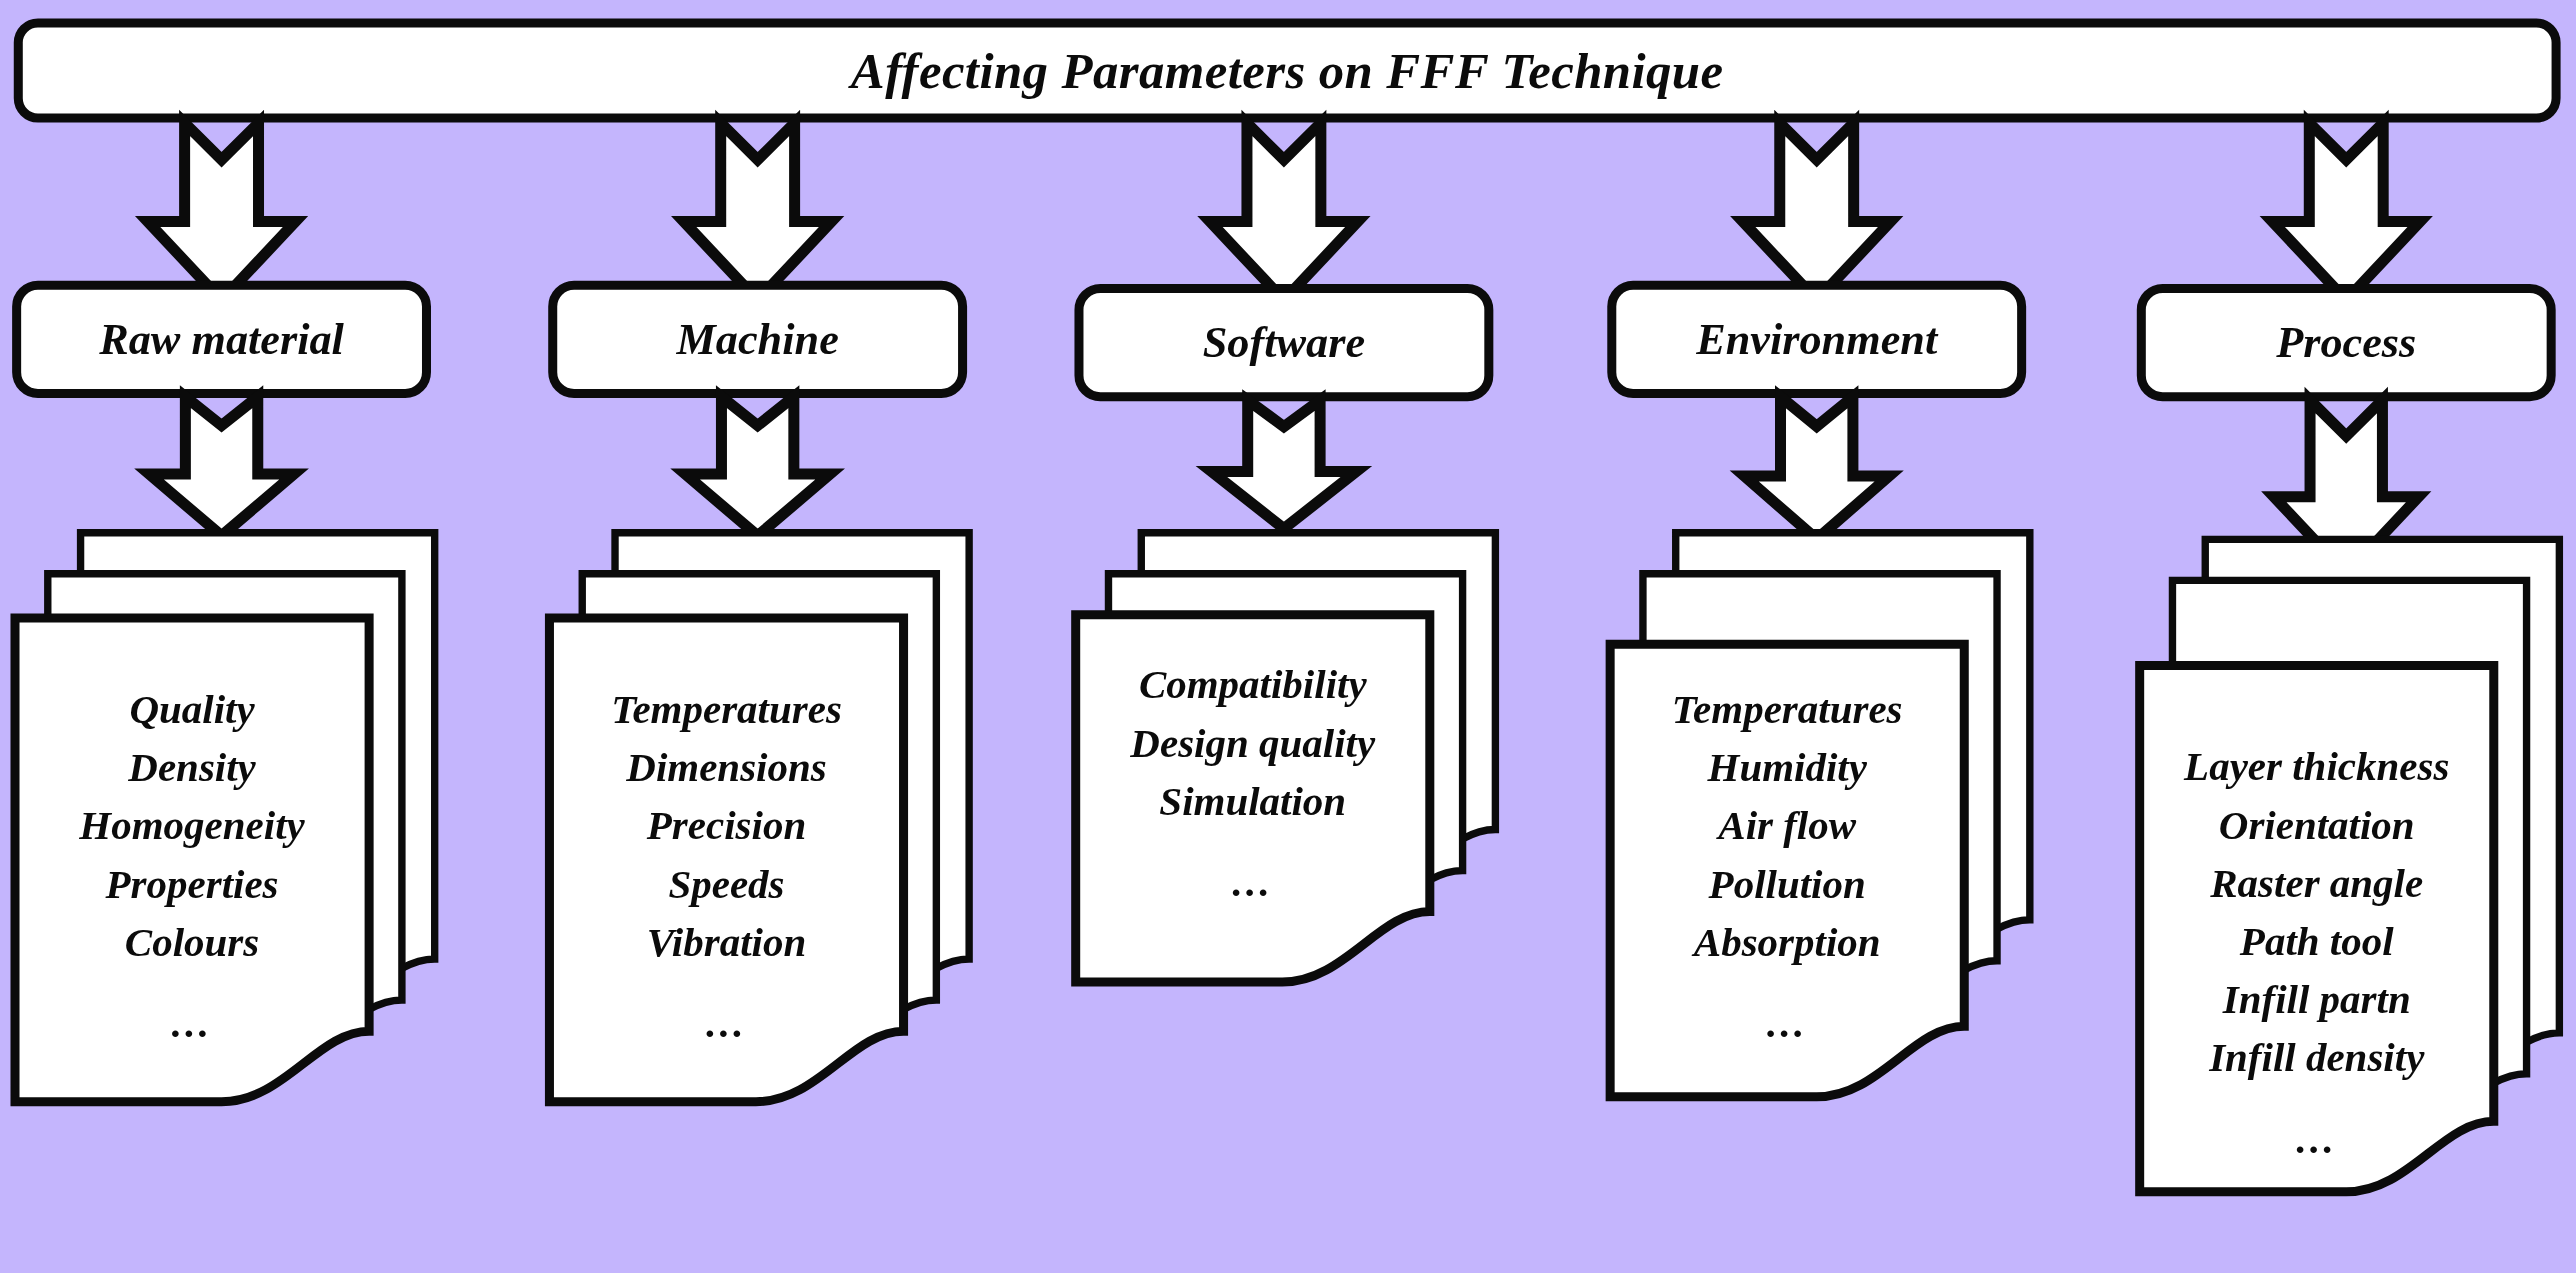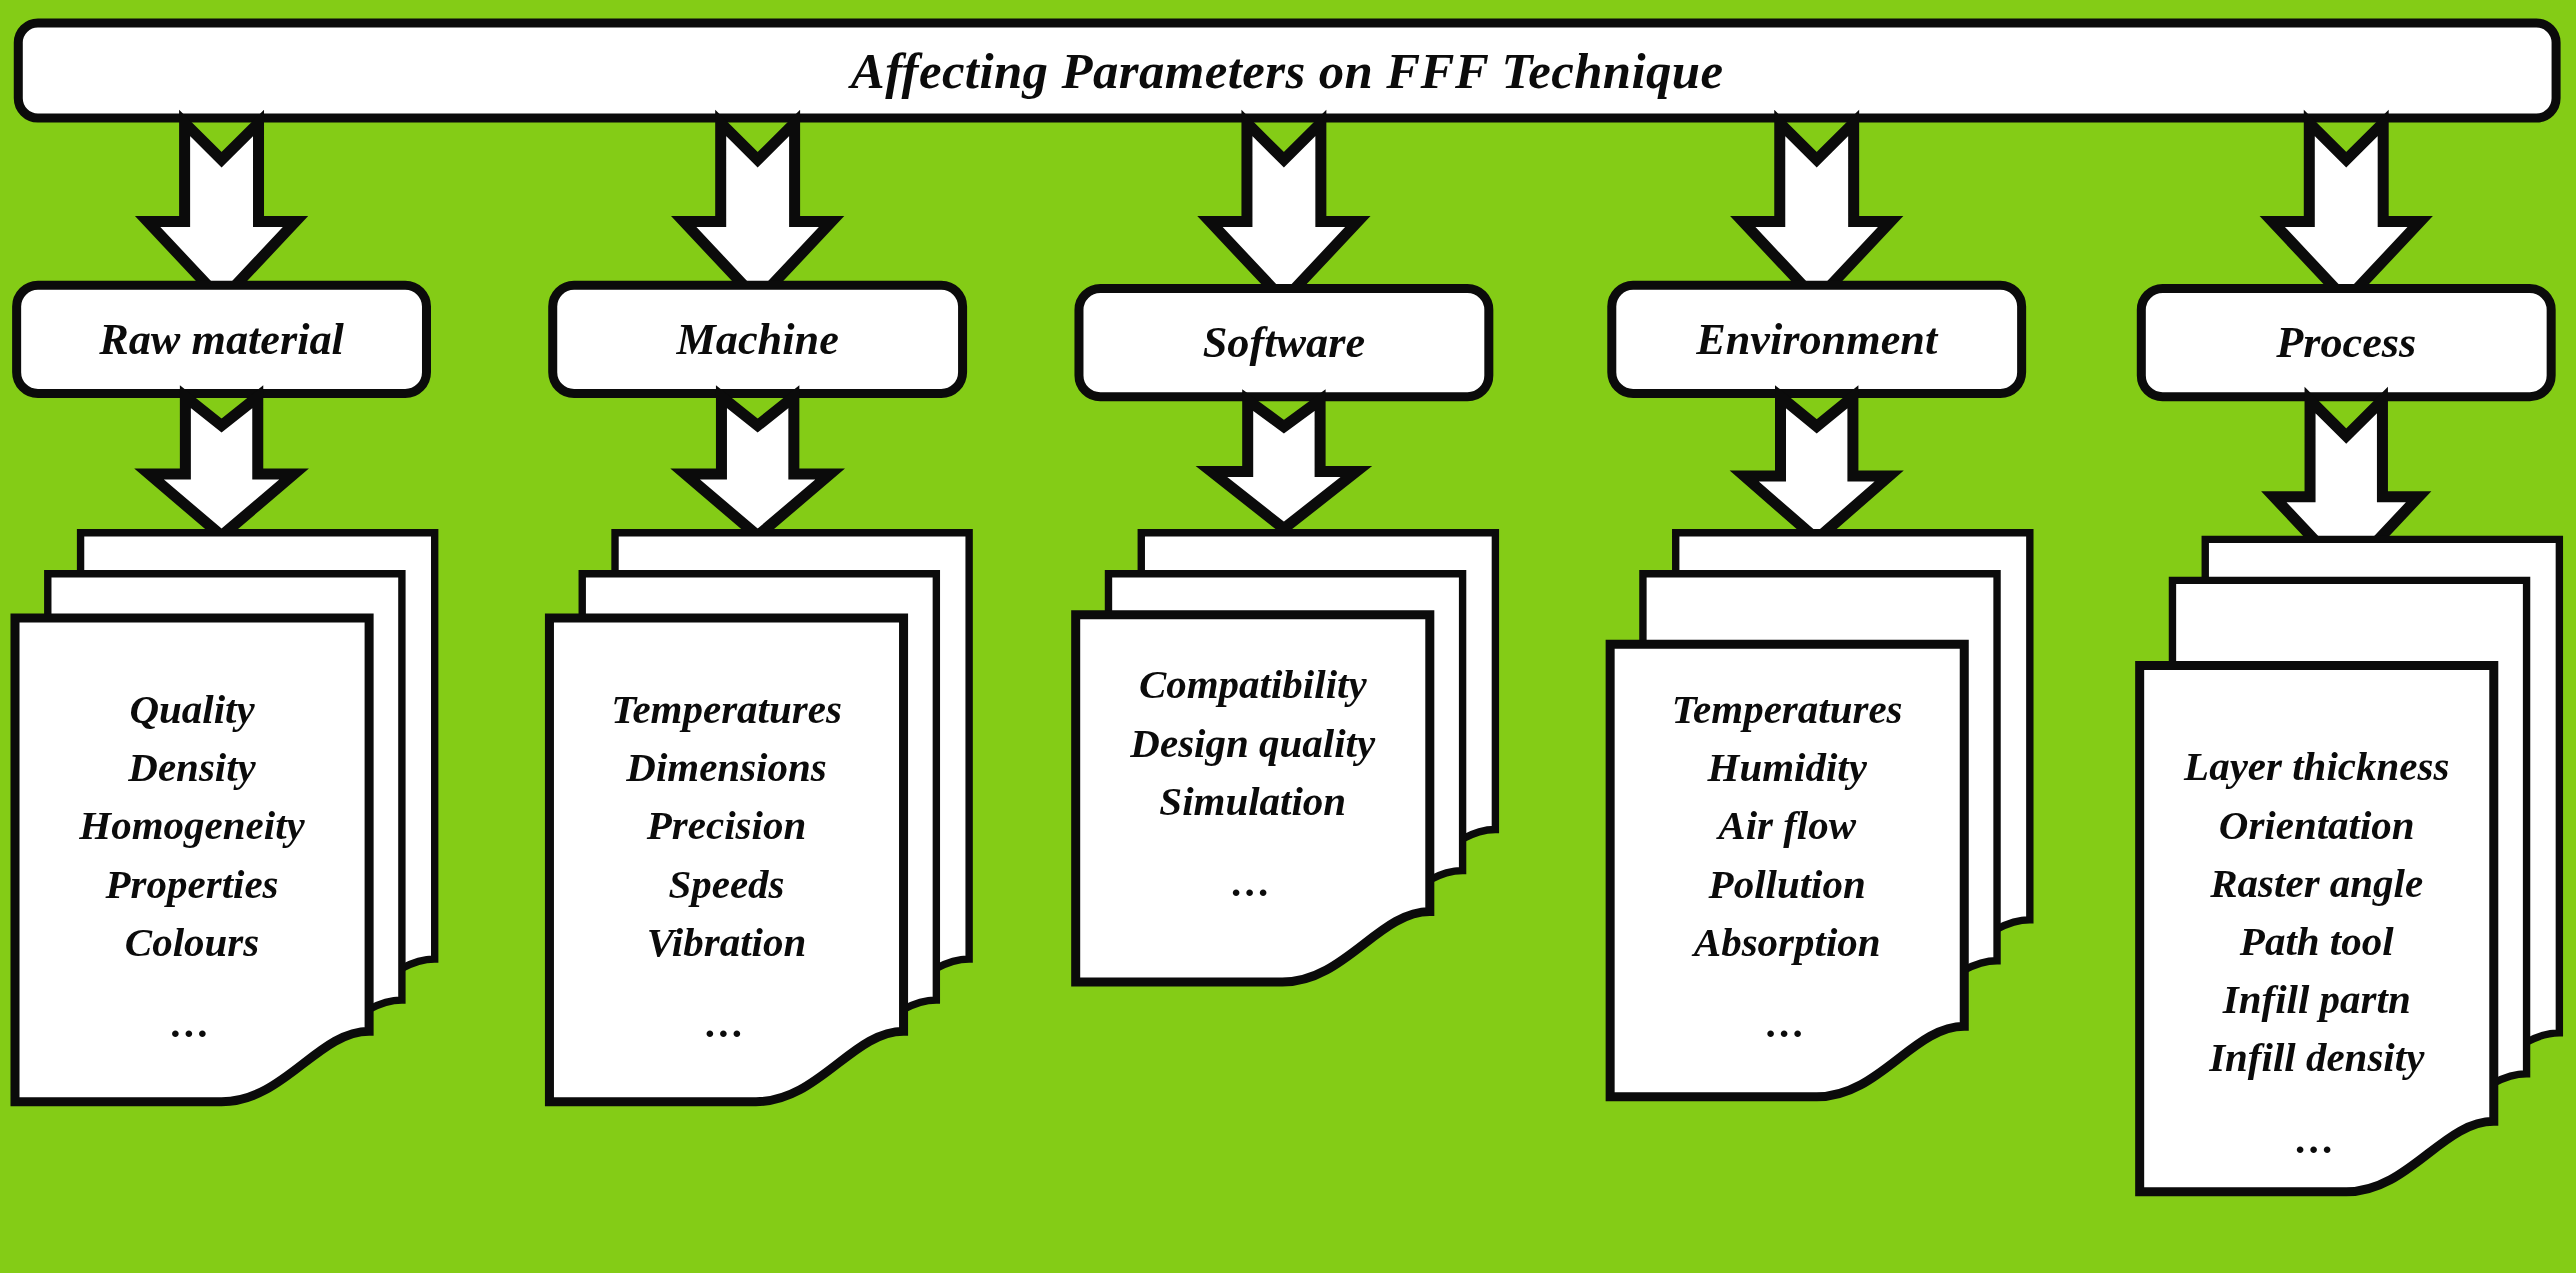--- a/index.html
+++ b/index.html
@@ -1,21 +1,21 @@
 <!DOCTYPE html>
 <html style="font-size:13px"><head>
 <meta charset="utf-8">
 <title>Affecting Parameters on FFF Technique</title>
 <style>
   html,body{margin:0;padding:0;background:#ffffff;}
   body{
     font-family:"Liberation Serif","DejaVu Serif",serif;
     width:2576px;height:1273px;overflow:hidden;position:relative;
   }
-  #stage{position:relative;width:2576px;height:1273px;background:#84cc16;}
+  #stage{position:relative;width:2576px;height:1273px;background:#c4b5fd;}
   #svgroot{position:absolute;left:0;top:0;width:2576px;height:1273px;}
 
   .fo-text{
     display:flex;align-items:center;justify-content:center;
     width:100%;height:100%;
     font-weight:bold;font-style:italic;
     color:#0b0b0b;text-align:center;line-height:1.0;
     font-family:"Liberation Serif","DejaVu Serif",serif;
   }
   .title-text{ font-size:62px; letter-spacing:0.5px; }

